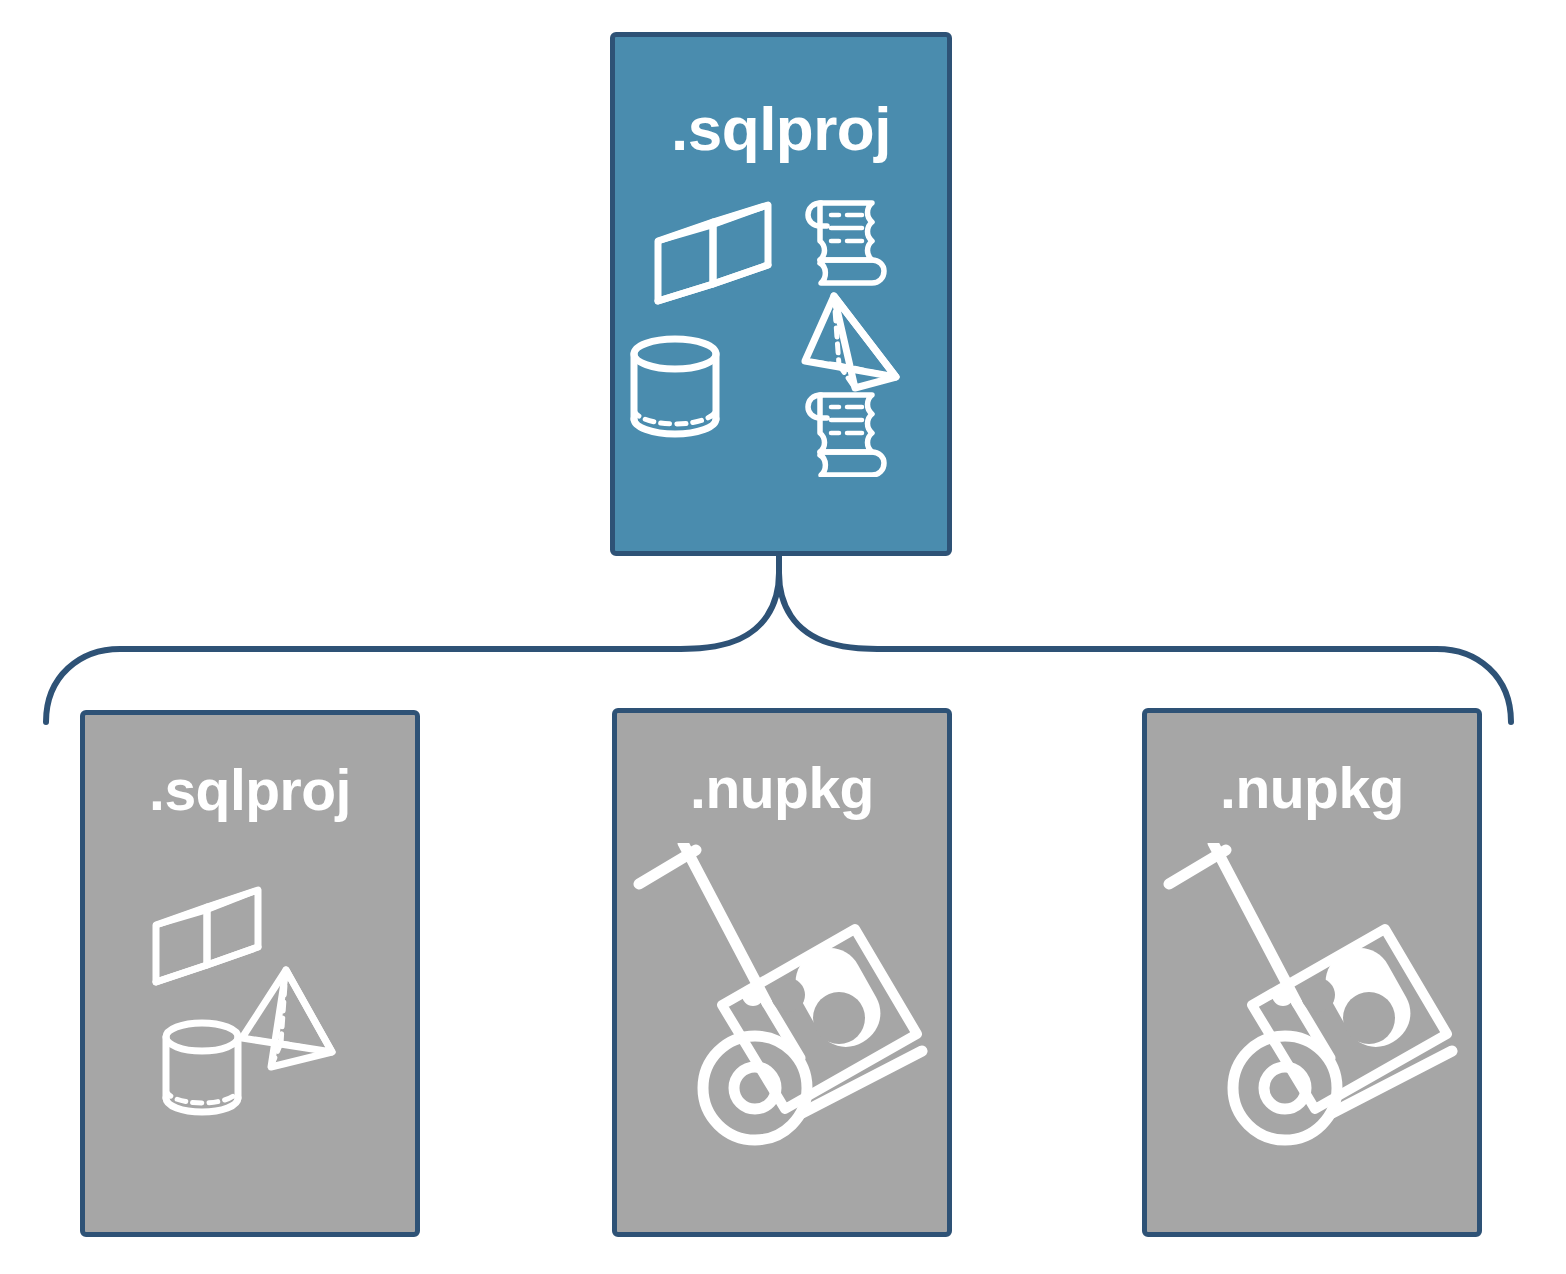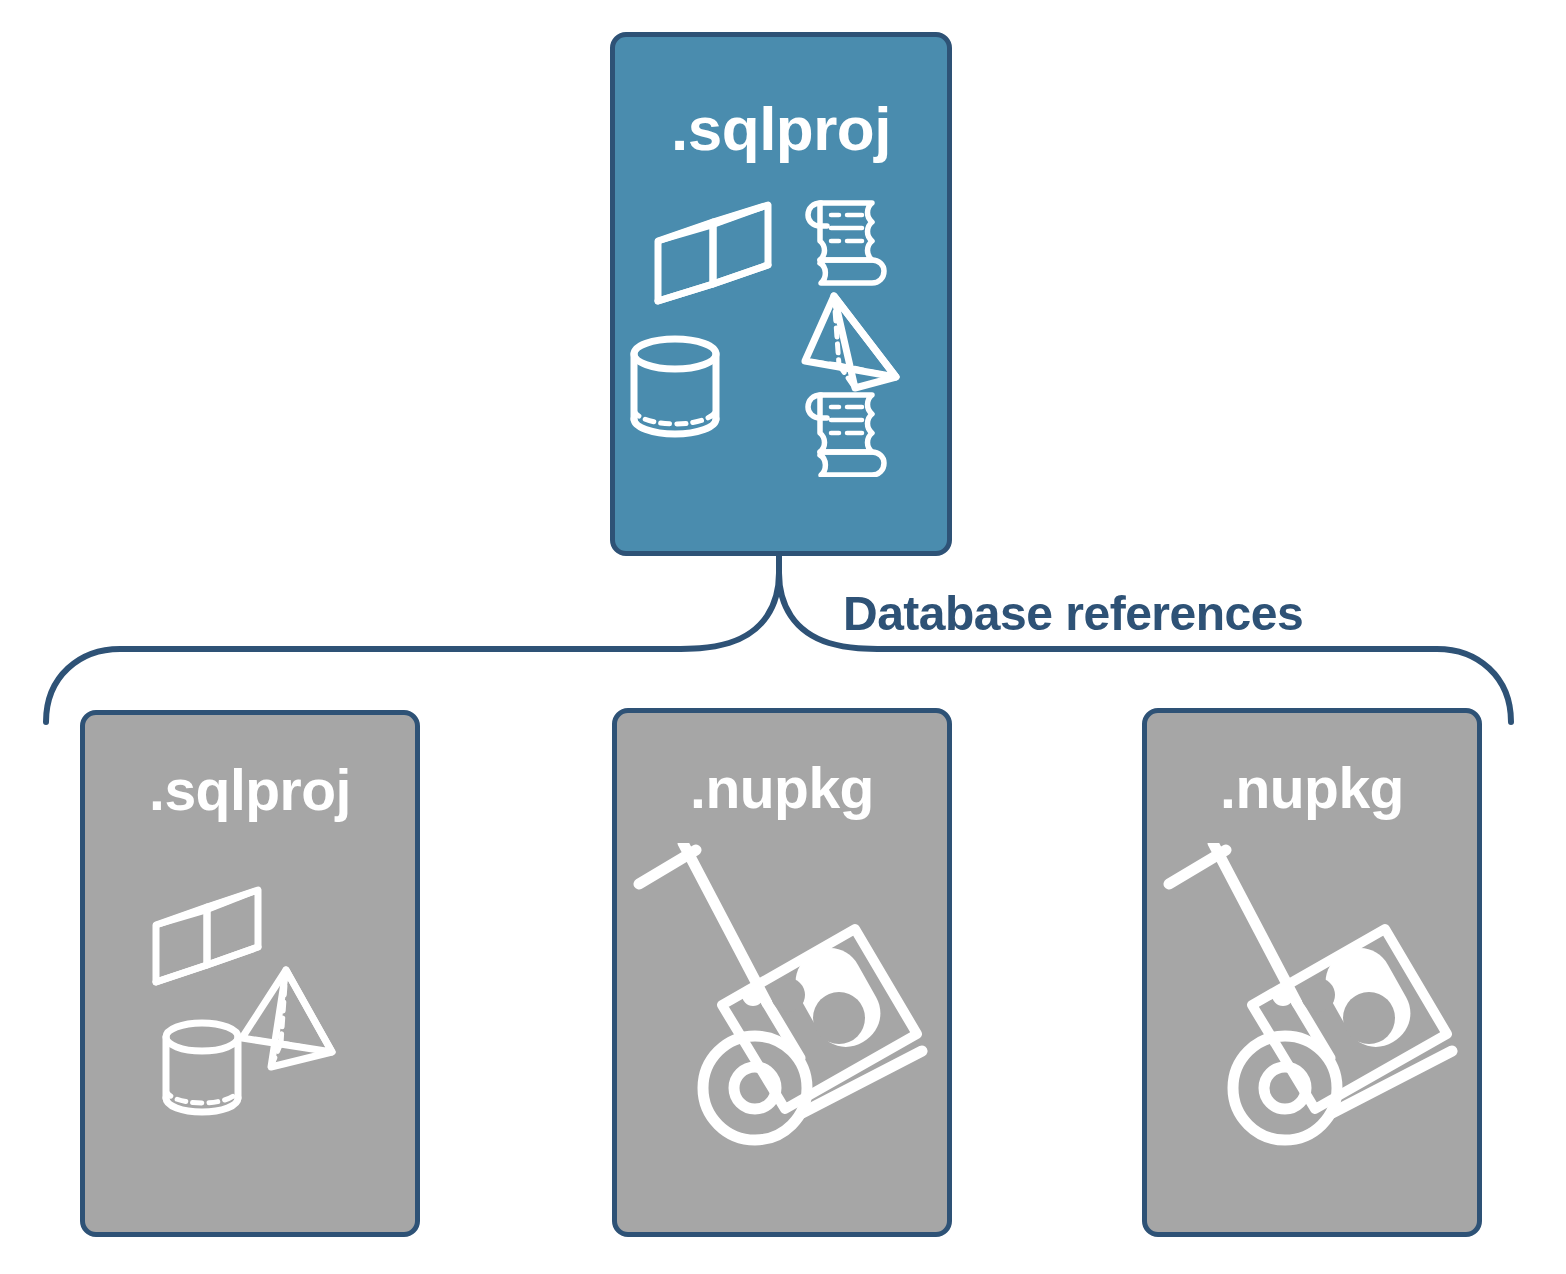--- a/index.html
+++ b/index.html
@@ -26,21 +26,21 @@
     position: absolute;
     top: 0;
     left: 0;
     width: 1566px;
     height: 1274px;
   }
 
   .card {
     position: absolute;
     box-sizing: border-box;
-    border-radius: 16px;
+    border-radius: 6px;
     border: 5px solid #2e5276;
     display: block;
   }
 
   .card-primary { background: #4a8cae; }
   .card-secondary { background: #a6a6a6; }
 
   .card-title {
     position: absolute;
     left: 0;
@@ -172,21 +172,20 @@
                L120 649
                C80 649 46 676 46 722"></path>
       <path d="M779 573
                C779 605 794 632 829 643
                C849 649 868 649 886 649
                L1437 649
                C1477 649 1511 676 1511 722"></path>
     </g>
   </svg>
 
-  <div class="brace-label">Database references</div>
 
   <div class="card card-secondary" id="card-bottom-1">
 
     <div class="card-title">.sqlproj</div>
 
     <svg class="card-icons" id="icons-sqlproj-bottom" viewBox="0 0 330 300">
       <g fill="none" stroke="#ffffff" stroke-width="7" stroke-linecap="round" stroke-linejoin="round">
 
         <g>
           <path d="M122 52 L173 35 L173 92 L122 110 Z"></path>

